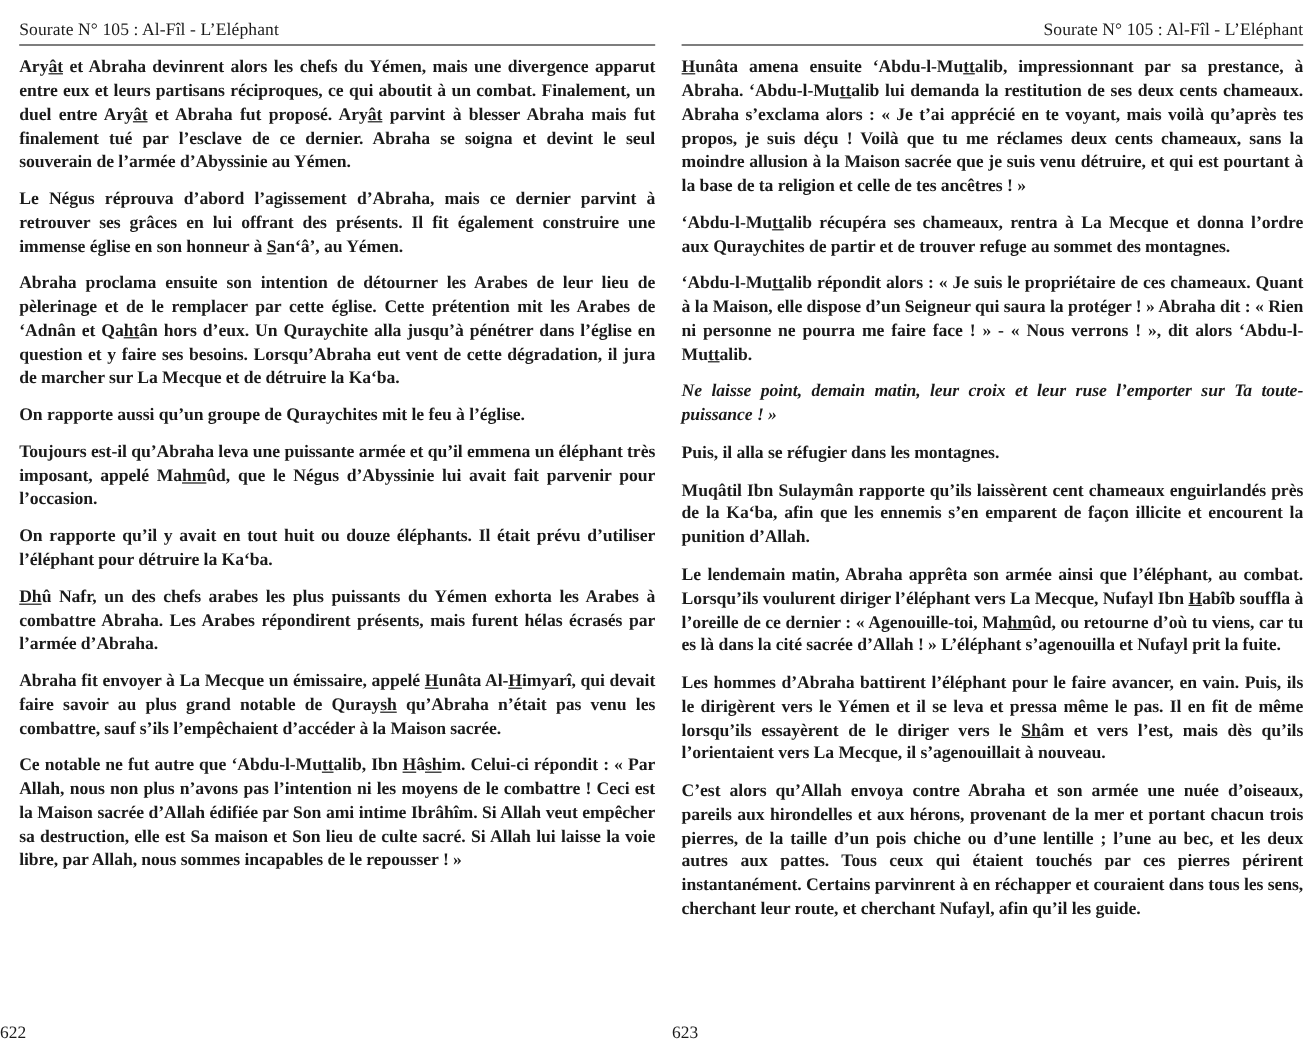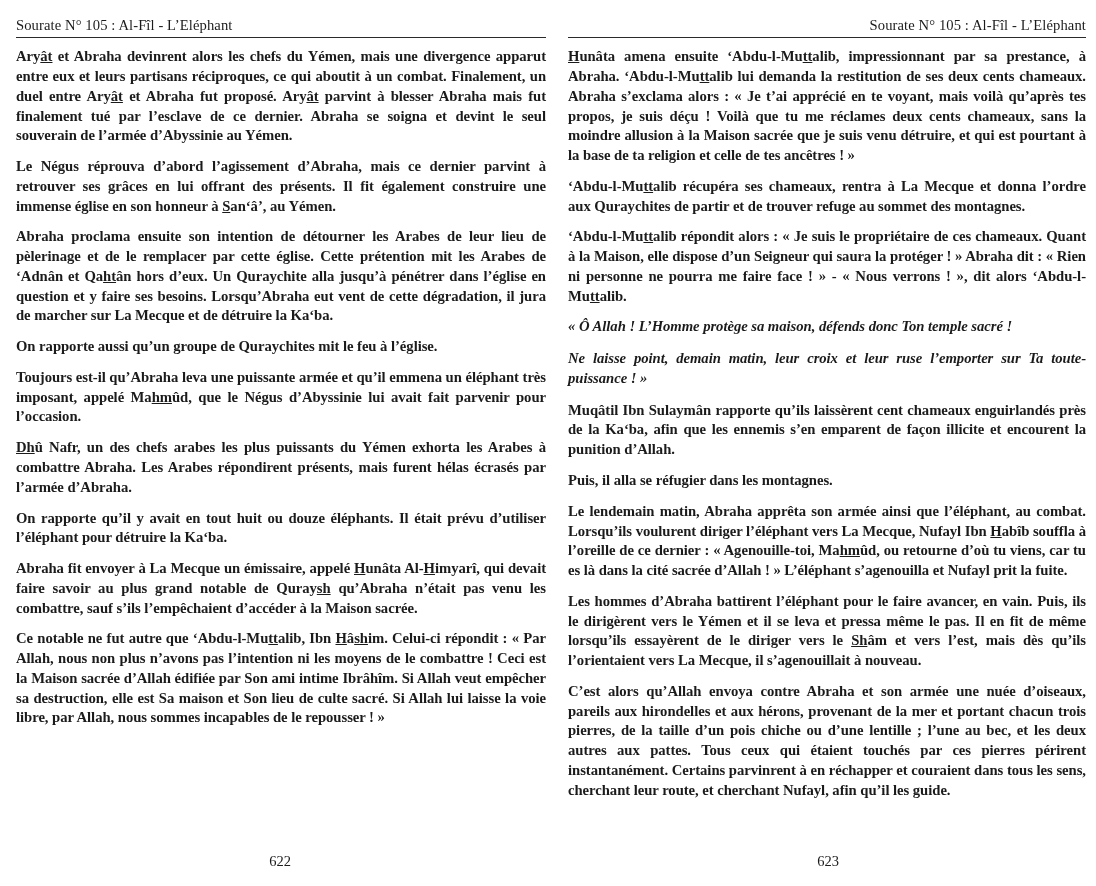--- a/index.html
+++ b/index.html
@@ -67,59 +67,58 @@
     font-size: 13px;
     line-height: 1;
     display: inline-block;
     transform: translateY(1px);
   }
   .folio {
     position: absolute;
     bottom: 16px;
     width: 100%;
     left: 0;
-    text-align: center;
+    text-align: left;
     font-size: 14.5px;
   }
   .page-left .folio { padding-right: 30px; }
   .page-right .folio { padding-right: 10px; }
 </style>
 </head>
 <body>
 
 <div class="spread">
 
   <div class="page page-left">
     <div class="running-head">Sourate N° 105 : Al-Fîl - L’Eléphant</div>
     <hr class="head-rule">
     <div class="body-text">
       <p>Ary<span class="u">ât</span> et Abraha devinrent alors les chefs du Yémen, mais une divergence apparut entre eux et leurs partisans réciproques, ce qui aboutit à un combat. Finalement, un duel entre Ary<span class="u">ât</span> et Abraha fut proposé. Ary<span class="u">ât</span> parvint à blesser Abraha mais fut finalement tué par l’esclave de ce dernier. Abraha se soigna et devint le seul souverain de l’armée d’Abyssinie au Yémen.</p>
       <p>Le Négus réprouva d’abord l’agissement d’Abraha, mais ce dernier parvint à retrouver ses grâces en lui offrant des présents. Il fit également construire une immense église en son honneur à <span class="u">S</span>an‘â’, au Yémen.</p>
       <p>Abraha proclama ensuite son intention de détourner les Arabes de leur lieu de pèlerinage et de le remplacer par cette église. Cette prétention mit les Arabes de ‘Adnân et Qa<span class="u">ht</span>ân hors d’eux. Un Quraychite alla jusqu’à pénétrer dans l’église en question et y faire ses besoins. Lorsqu’Abraha eut vent de cette dégradation, il jura de marcher sur La Mecque et de détruire la Ka‘ba.</p>
       <p>On rapporte aussi qu’un groupe de Quraychites mit le feu à l’église.</p>
       <p>Toujours est-il qu’Abraha leva une puissante armée et qu’il emmena un éléphant très imposant, appelé Ma<span class="u">hm</span>ûd, que le Négus d’Abyssinie lui avait fait parvenir pour l’occasion.</p>
+      <p>On rapporte qu’il y avait en tout huit ou douze éléphants. Il était prévu d’utiliser l’éléphant pour détruire la Ka‘ba.</p>
       <p><span class="u">Dh</span>û Nafr, un des chefs arabes les plus puissants du Yémen exhorta les Arabes à combattre Abraha. Les Arabes répondirent présents, mais furent hélas écrasés par l’armée d’Abraha.</p>
-      <p>On rapporte qu’il y avait en tout huit ou douze éléphants. Il était prévu d’utiliser l’éléphant pour détruire la Ka‘ba.</p>
       <p>Abraha fit envoyer à La Mecque un émissaire, appelé <span class="u">H</span>unâta Al-<span class="u">H</span>imyarî, qui devait faire savoir au plus grand notable de Quray<span class="u">sh</span> qu’Abraha n’était pas venu les combattre, sauf s’ils l’empêchaient d’accéder à la Maison sacrée.</p>
       <p>Ce notable ne fut autre que ‘Abdu-l-Mu<span class="u">tt</span>alib, Ibn <span class="u">H</span>â<span class="u">sh</span>im. Celui-ci répondit : « Par Allah, nous non plus n’avons pas l’intention ni les moyens de le combattre ! Ceci est la Maison sacrée d’Allah édifiée par Son ami intime Ibrâhîm. Si Allah veut empêcher sa destruction, elle est Sa maison et Son lieu de culte sacré. Si Allah lui laisse la voie libre, par Allah, nous sommes incapables de le repousser ! »</p>
     </div>
     <div class="folio">622</div>
   </div>
 
   <div class="page page-right">
     <div class="running-head">Sourate N° 105 : Al-Fîl - L’Eléphant</div>
     <hr class="head-rule">
     <div class="body-text">
       <p><span class="u">H</span>unâta amena ensuite ‘Abdu-l-Mu<span class="u">tt</span>alib, impressionnant par sa prestance, à Abraha. ‘Abdu-l-Mu<span class="u">tt</span>alib lui demanda la restitution de ses deux cents chameaux. Abraha s’exclama alors : « Je t’ai apprécié en te voyant, mais voilà qu’après tes propos, je suis déçu ! Voilà que tu me réclames deux cents chameaux, sans la moindre allusion à la Maison sacrée que je suis venu détruire, et qui est pourtant à la base de ta religion et celle de tes ancêtres ! »</p>
       <p>‘Abdu-l-Mu<span class="u">tt</span>alib récupéra ses chameaux, rentra à La Mecque et donna l’ordre aux Quraychites de partir et de trouver refuge au sommet des montagnes.</p>
       <p>‘Abdu-l-Mu<span class="u">tt</span>alib répondit alors : « Je suis le propriétaire de ces chameaux. Quant à la Maison, elle dispose d’un Seigneur qui saura la protéger ! » Abraha dit : « Rien ni personne ne pourra me faire face ! » - « Nous verrons ! », dit alors ‘Abdu-l-Mu<span class="u">tt</span>alib.</p>
-      <p class="verse">« Ô Allah ! L’Homme protège sa maison, défends donc Ton temple sacré !</p>
       <p class="verse">Ne laisse point, demain matin, leur croix et leur ruse l’emporter sur Ta toute-puissance ! »</p>
+      <p>Puis, il alla se réfugier dans les montagnes.</p>
       <p>Muqâtil Ibn Sulaymân rapporte qu’ils laissèrent cent chameaux enguirlandés près de la Ka‘ba, afin que les ennemis s’en emparent de façon illicite et encourent la punition d’Allah.</p>
-      <p>Puis, il alla se réfugier dans les montagnes.</p>
       <p>Le lendemain matin, Abraha apprêta son armée ainsi que l’éléphant, au combat. Lorsqu’ils voulurent diriger l’éléphant vers La Mecque, Nufayl Ibn <span class="u">H</span>abîb souffla à l’oreille de ce dernier : « Agenouille-toi, Ma<span class="u">hm</span>ûd, ou retourne d’où tu viens, car tu es là dans la cité sacrée d’Allah ! » L’éléphant s’agenouilla et Nufayl prit la fuite.</p>
       <p>Les hommes d’Abraha battirent l’éléphant pour le faire avancer, en vain. Puis, ils le dirigèrent vers le Yémen et il se leva et pressa même le pas. Il en fit de même lorsqu’ils essayèrent de le diriger vers le <span class="u">Sh</span>âm et vers l’est, mais dès qu’ils l’orientaient vers La Mecque, il s’agenouillait à nouveau.</p>
       <p>C’est alors qu’Allah envoya contre Abraha et son armée une nuée d’oiseaux, pareils aux hirondelles et aux hérons, provenant de la mer et portant chacun trois pierres, de la taille d’un pois chiche ou d’une lentille ; l’une au bec, et les deux autres aux pattes. Tous ceux qui étaient touchés par ces pierres périrent instantanément. Certains parvinrent à en réchapper et couraient dans tous les sens, cherchant leur route, et cherchant Nufayl, afin qu’il les guide.</p>
     </div>
     <div class="folio">623</div>
   </div>
 
 </div>
 
 </body></html>

